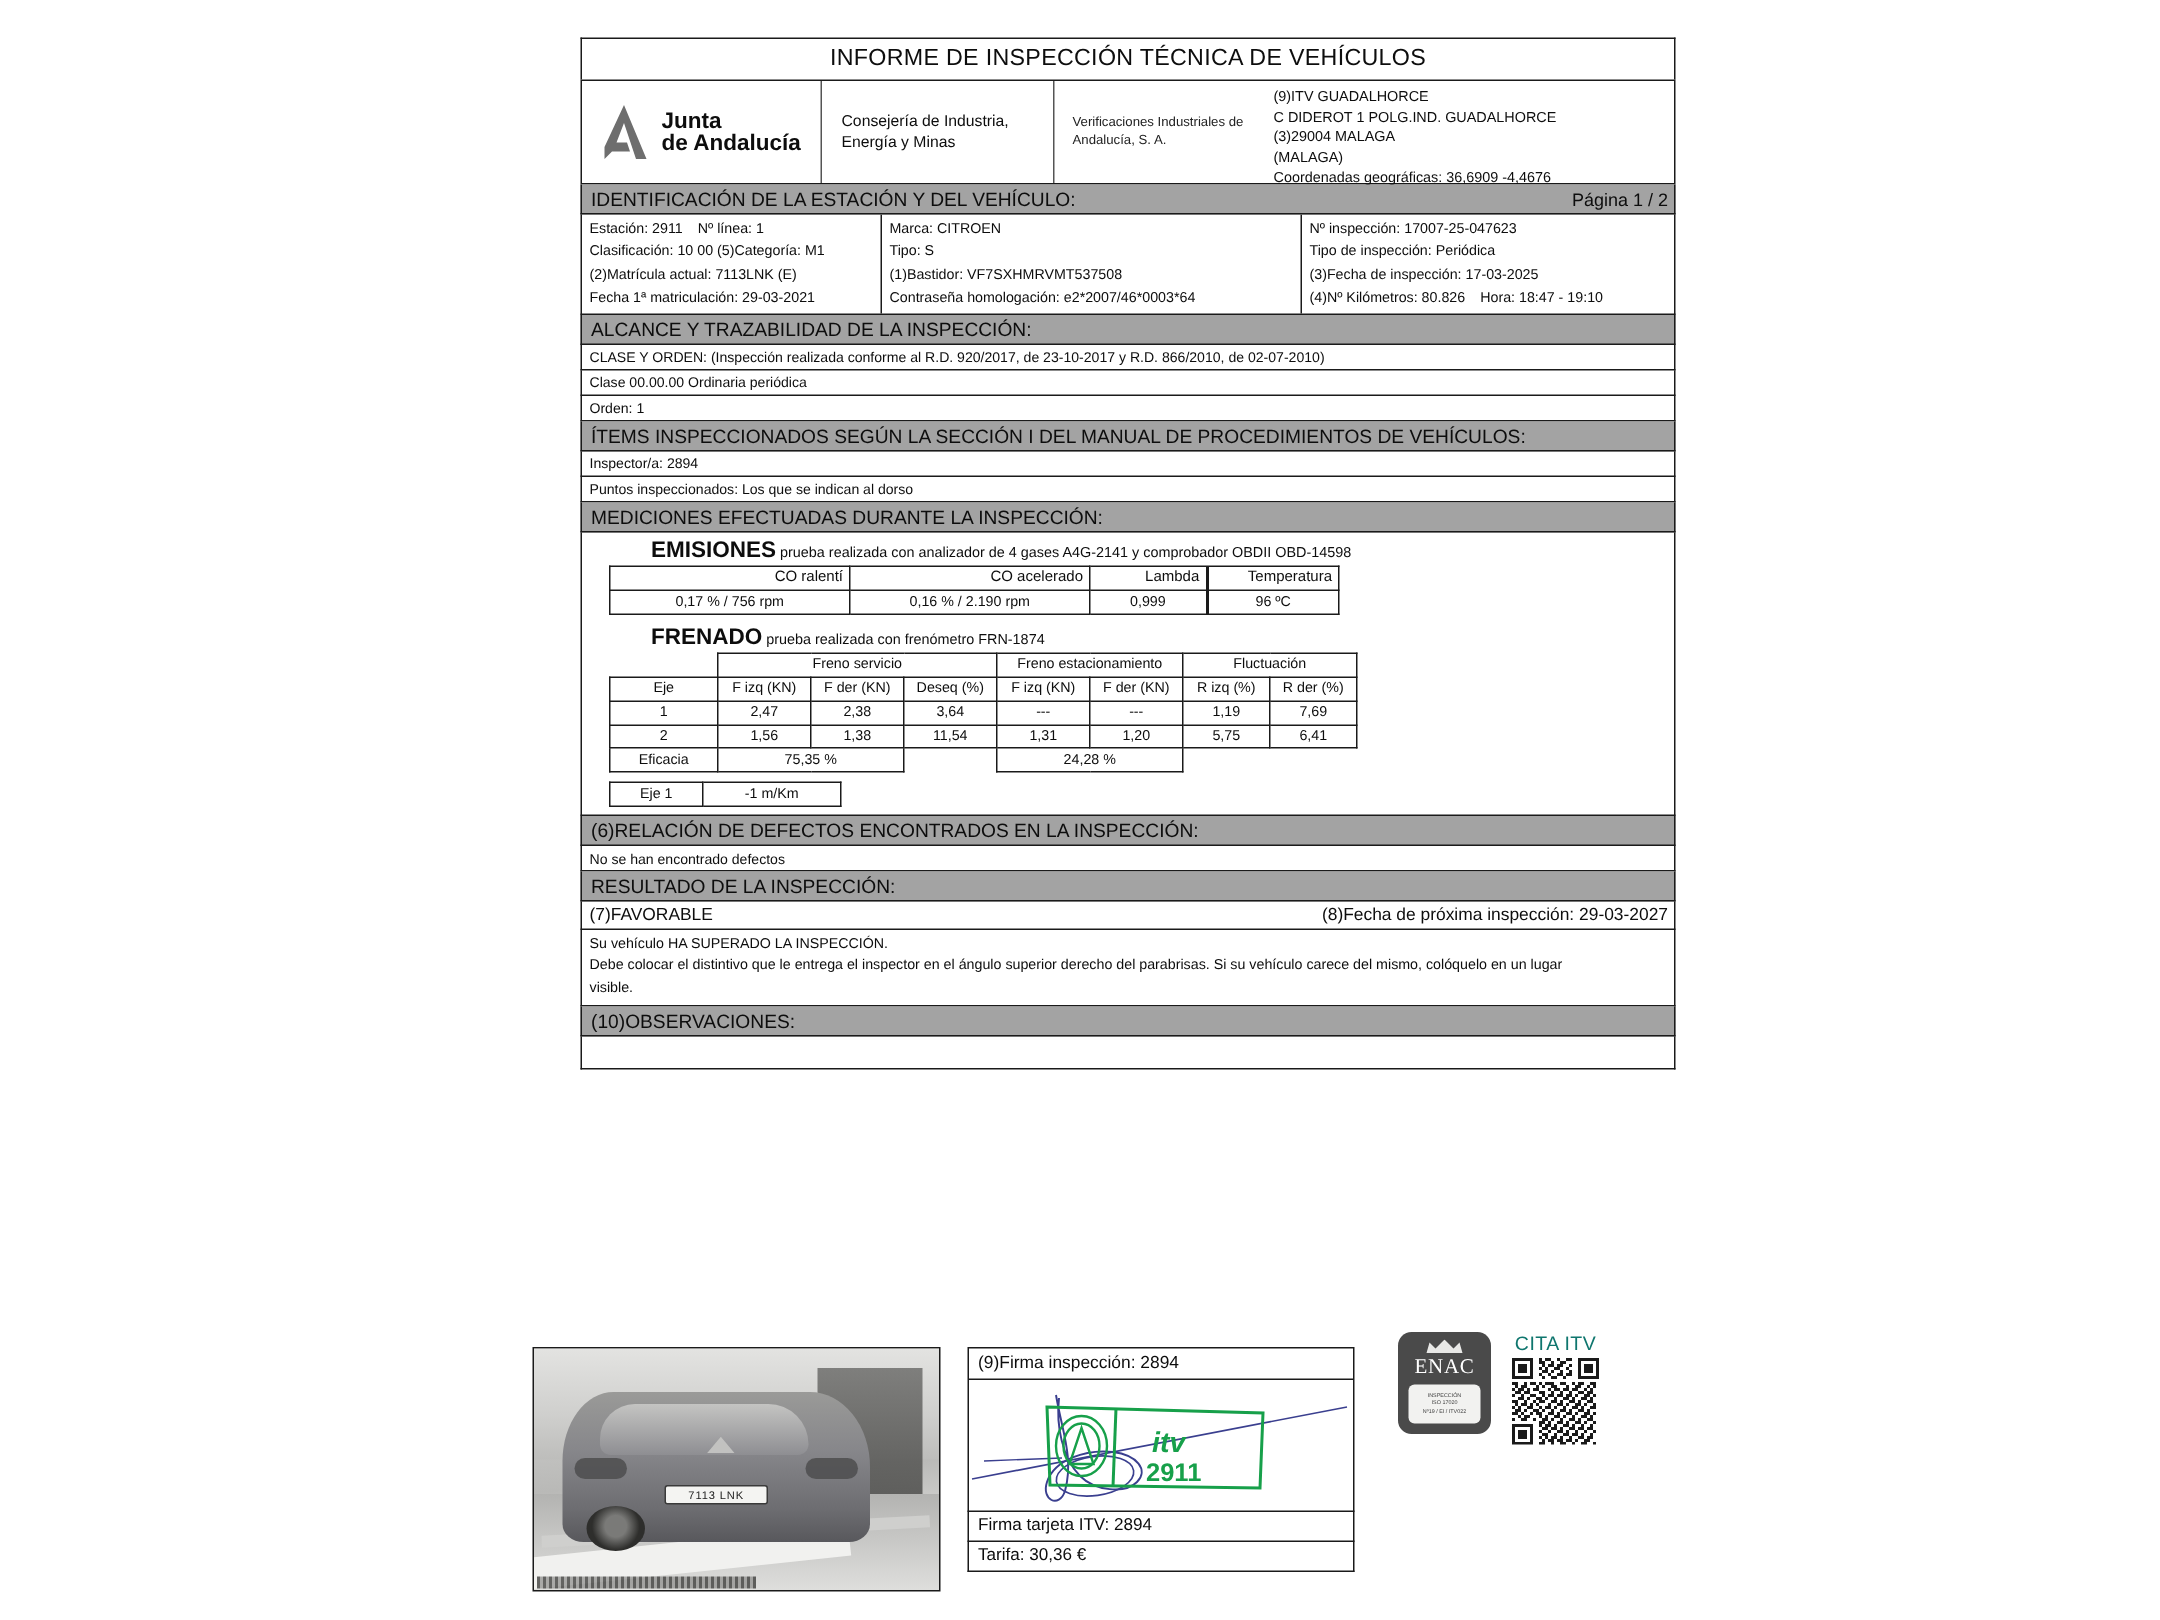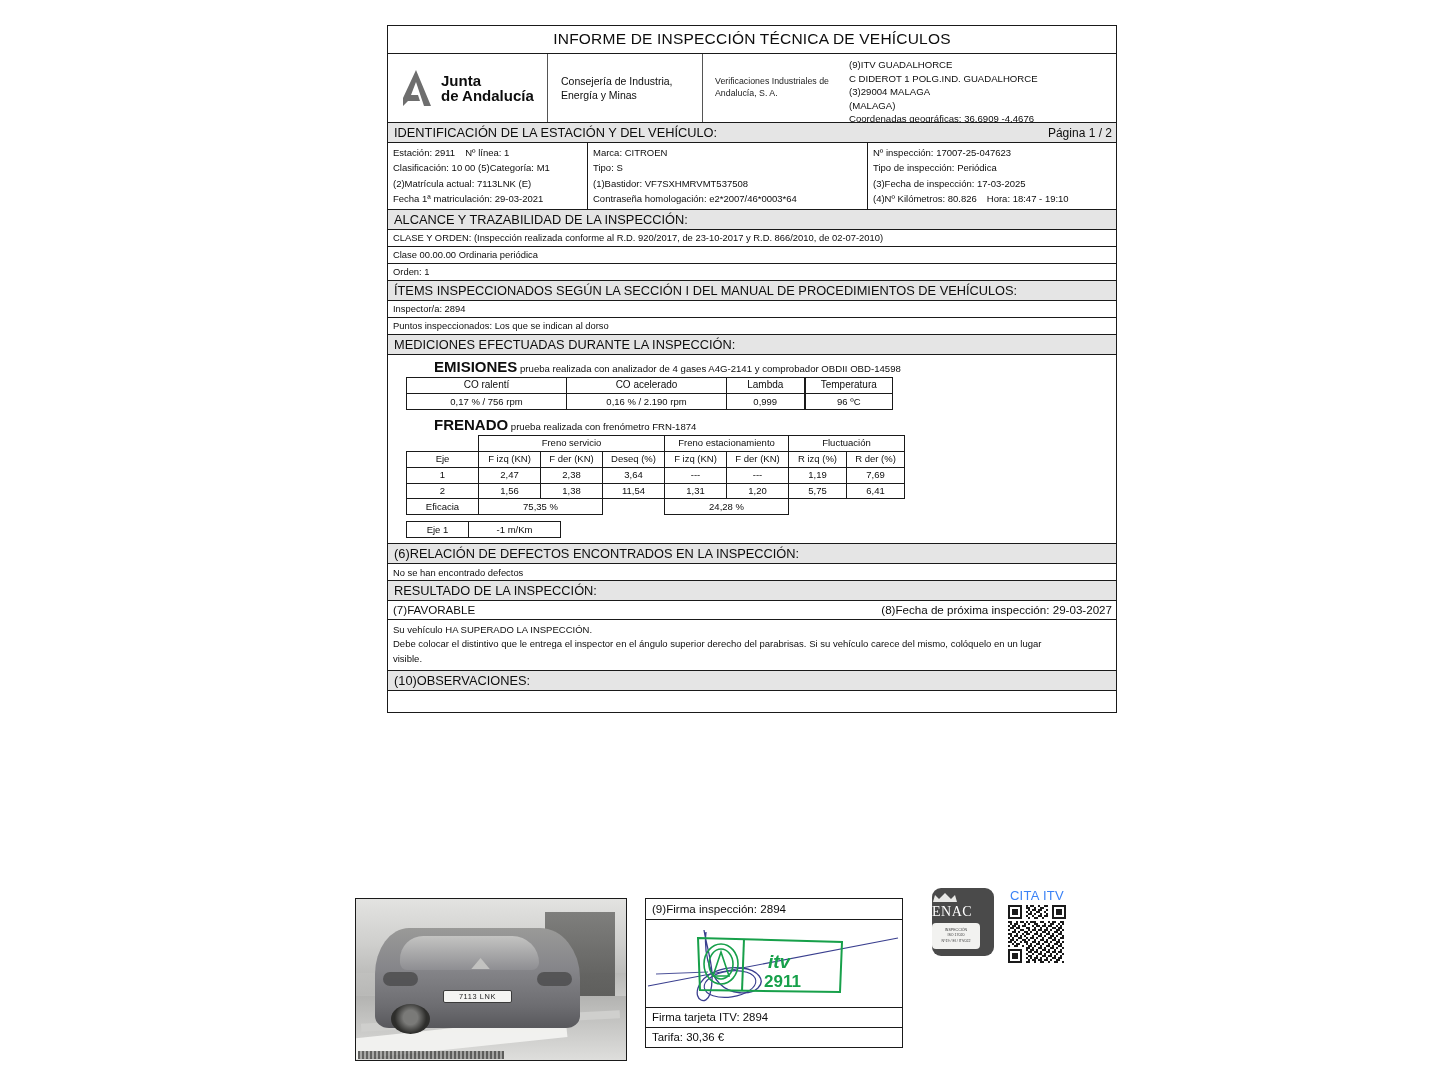--- a/index.html
+++ b/index.html
@@ -67,21 +67,21 @@
     font-size: 9.6px; line-height: 1.42;
   }
 
   
   .sec {
     font-size: 12.8px;
     padding: 2px 2px 2px 6px;
     border-left: 1.6px solid #1a1a1a;
     border-right: 1.6px solid #1a1a1a;
     border-bottom: 1.6px solid #1a1a1a;
-    background: #e5e5e5;
+    background: #a3a3a3;
     position: relative;
     white-space: nowrap;
   }
   .sec.withpage { display: flex; justify-content: space-between; align-items: baseline; }
   .sec .pagenum { font-size: 12px; padding-right: 2px; }
 
   .rowline {
     font-size: 9.4px;
     padding: 2.5px 2px 2.5px 5px;
     border-left: 1.6px solid #1a1a1a;
@@ -115,21 +115,21 @@
 
   table.t { border-collapse: collapse; margin-left: 12px; }
   table.t td, table.t th {
     border: 1.3px solid #1a1a1a;
     font-size: 9.5px;
     font-weight: normal;
     text-align: center;
     padding: 1.5px 4px;
     line-height: 1.25;
   }
-  table.t.emis td.h { font-size: 10px; }
+  table.t.emis td.h { font-size: 10px; text-align: right; }
 
   .tbl-gap { height: 6px; }
 
   
   .resrow {
     display: flex; justify-content: space-between;
     font-size: 11.6px;
     padding: 2px 4px 3px 5px;
     border-left: 1.6px solid #1a1a1a;
     border-right: 1.6px solid #1a1a1a;
@@ -246,34 +246,34 @@
 
   .enac-wrap {
     position: absolute; left: 932px; top: 888px;
     display: flex; align-items: flex-start; gap: 14px;
   }
   .enac {
     width: 62px; height: 68px;
     background: #4a4a4a;
     border-radius: 9px;
     color: #fff;
-    display: flex; flex-direction: column; 
+    display: flex; flex-direction: column; align-items: center;
     padding-top: 5px;
   }
   .enac .crown { width: 26px; height: 10px; }
   .enac .nm { font-size: 14px; letter-spacing: .5px; font-family: "Liberation Serif", serif; margin-top: 1px; }
   .enac .sub {
     margin-top: 3px; width: 48px; height: 26px;
     background: #f2f2f0; border-radius: 4px;
     color: #3a3a3a; font-size: 3.6px; line-height: 1.5;
     display: flex; flex-direction: column; align-items: center; justify-content: center;
     text-align: center;
   }
   .qr-wrap { display: flex; flex-direction: column; align-items: center; }
-  .qr-label { font-size: 13px; letter-spacing: .3px; margin-bottom: 2px; color: #3b82f6; }
+  .qr-label { font-size: 13px; letter-spacing: .3px; margin-bottom: 2px; color: #0f766e; }
   .qr { width: 58px; height: 58px; }
 </style>
 </head>
 <body>
 
 <div class="page">
 
   <div class="doc">
 
     <div class="title-bar">INFORME DE INSPECCIÓN TÉCNICA DE VEHÍCULOS</div>

